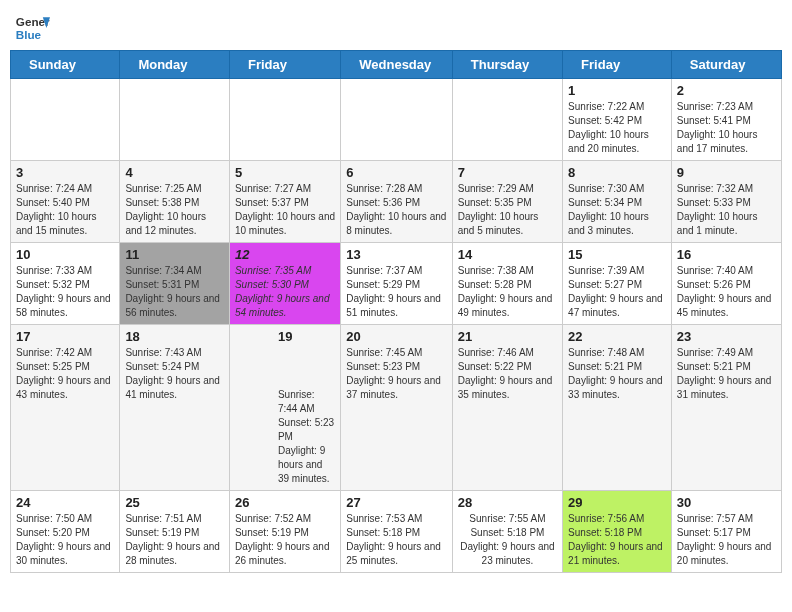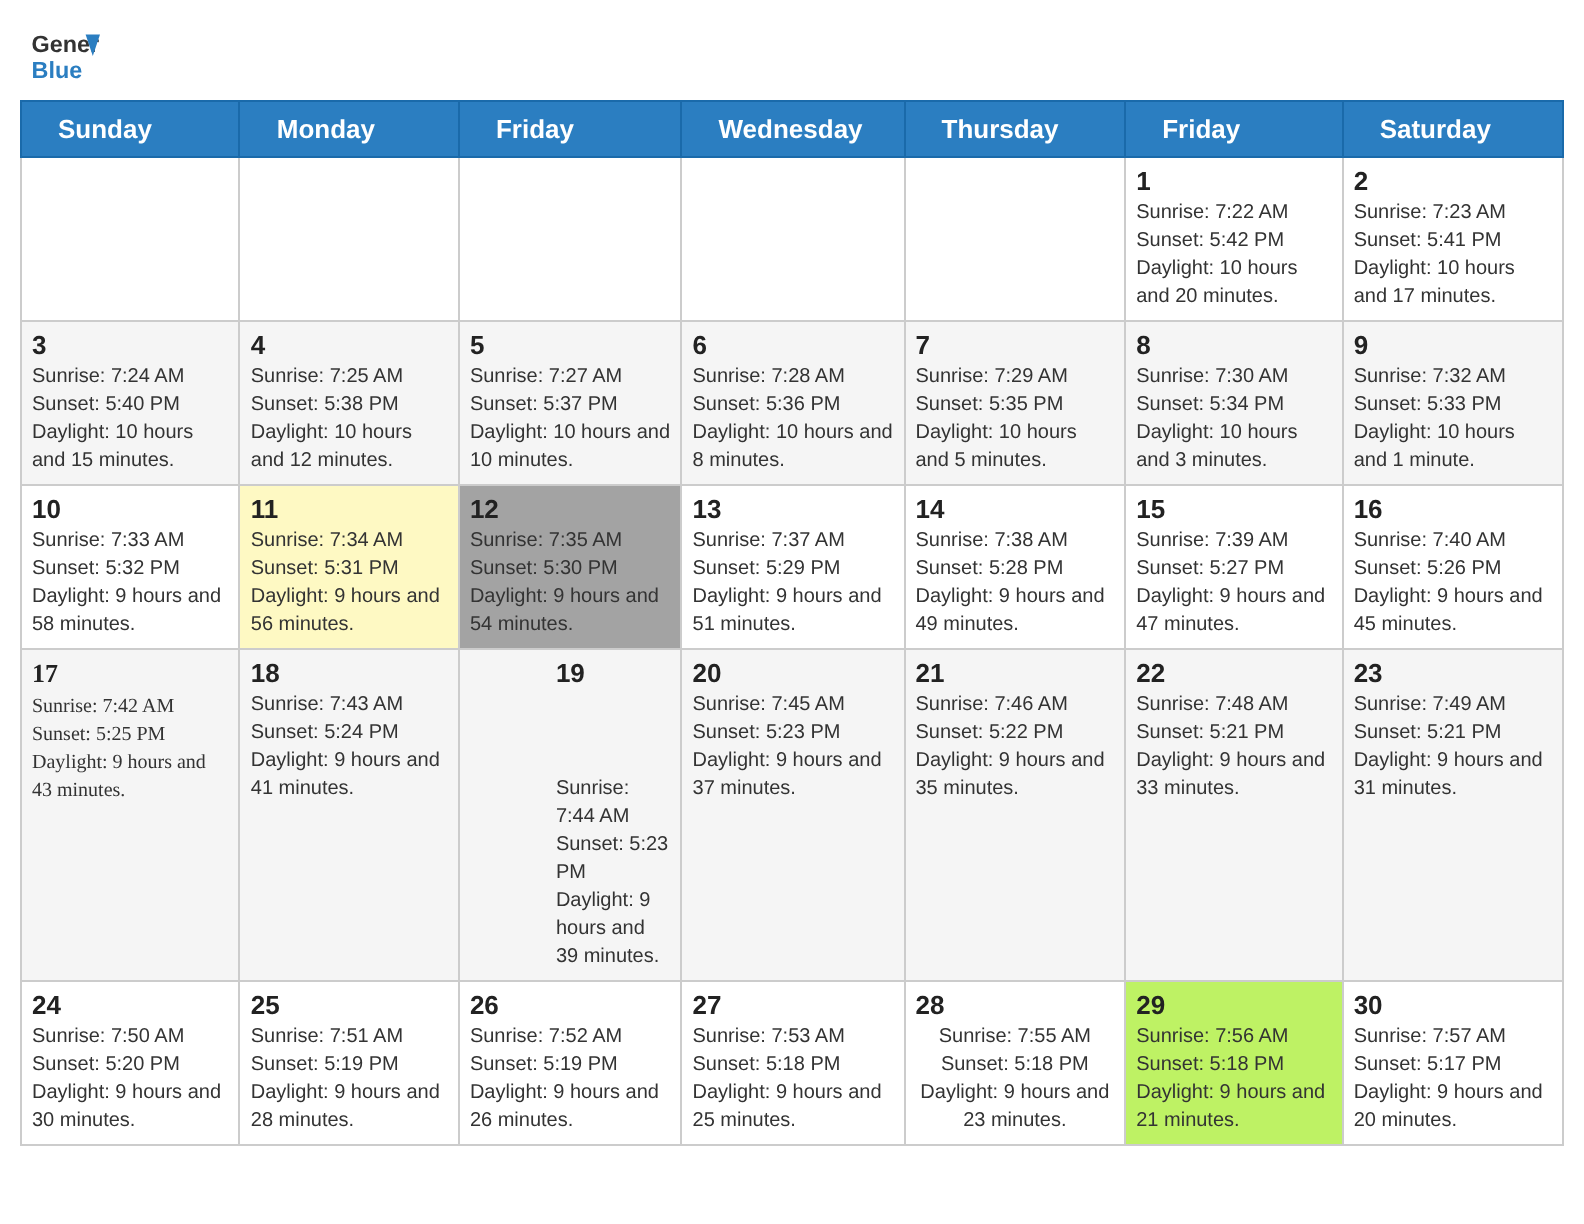--- a/index.html
+++ b/index.html
@@ -178,27 +178,27 @@
 Daylight: 10 hours and 1 minute.</div>
         </td>
       </tr>
       <tr>
         <td style="background: rgb(255, 255, 255);">
           <span class="day-num">10</span>
           <div class="day-info" style="white-space: pre-line;">Sunrise: 7:33 AM
 Sunset: 5:32 PM
 Daylight: 9 hours and 58 minutes.</div>
         </td>
-        <td style="background: #fef9c3;">
+        <td style="background: #a3a3a3;">
           <span class="day-num">11</span>
           <div class="day-info" style="white-space: pre-line;">Sunrise: 7:34 AM
 Sunset: 5:31 PM
 Daylight: 9 hours and 56 minutes.</div>
         </td>
-        <td style="background: #a3a3a3;">
+        <td style="background: #d946ef; font-style: italic;">
           <span class="day-num">12</span>
           <div class="day-info" style="white-space: pre-line;">Sunrise: 7:35 AM
 Sunset: 5:30 PM
 Daylight: 9 hours and 54 minutes.</div>
         </td>
         <td style="background: rgb(255, 255, 255);">
           <span class="day-num">13</span>
           <div class="day-info" style="white-space: pre-line;">Sunrise: 7:37 AM
 Sunset: 5:29 PM
 Daylight: 9 hours and 51 minutes.</div>
@@ -216,21 +216,21 @@
 Daylight: 9 hours and 47 minutes.</div>
         </td>
         <td style="background: rgb(255, 255, 255);">
           <span class="day-num">16</span>
           <div class="day-info" style="white-space: pre-line;">Sunrise: 7:40 AM
 Sunset: 5:26 PM
 Daylight: 9 hours and 45 minutes.</div>
         </td>
       </tr>
       <tr>
-        <td style="background: rgb(245, 245, 245); font-family: Liberation Serif, serif;">
+        <td style="background: rgb(245, 245, 245);">
           <span class="day-num">17</span>
           <div class="day-info" style="white-space: pre-line;">Sunrise: 7:42 AM
 Sunset: 5:25 PM
 Daylight: 9 hours and 43 minutes.</div>
         </td>
         <td style="background: rgb(245, 245, 245);">
           <span class="day-num">18</span>
           <div class="day-info" style="white-space: pre-line;">Sunrise: 7:43 AM
 Sunset: 5:24 PM
 Daylight: 9 hours and 41 minutes.</div>

